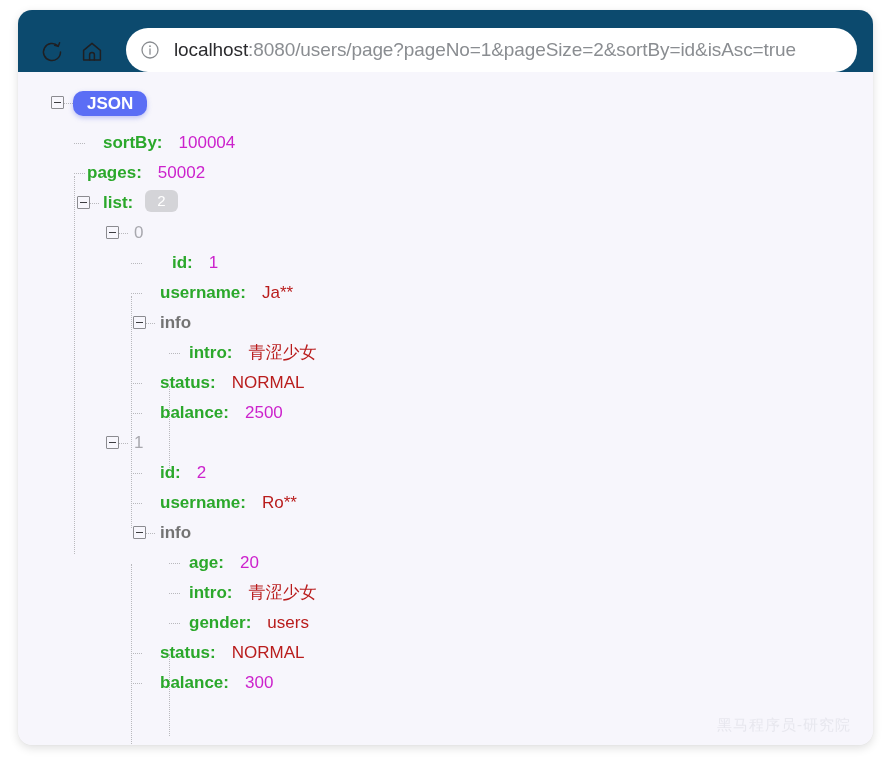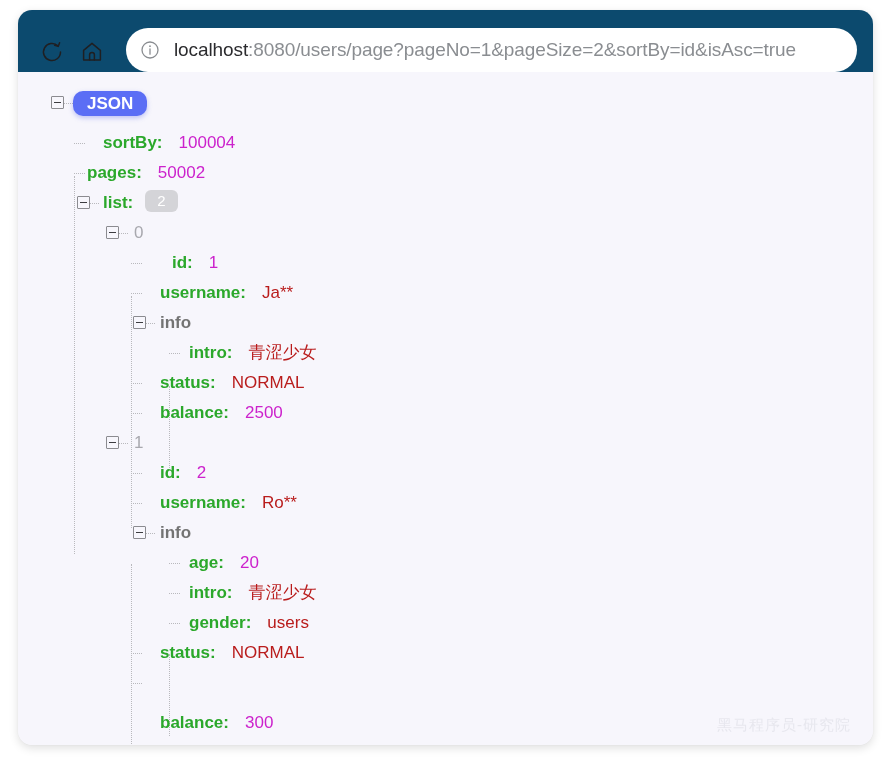--- a/index.html
+++ b/index.html
@@ -311,18 +311,18 @@
       <span class="cell" style="left:171px;"><span class="k">gender</span><span class="colon">:</span><span style="display:inline-block;width:16px;"></span><span class="v-str">users</span></span>
     </div>
 
     <div class="row">
       <div class="hstub" style="left:113px; top:15px;"></div>
       <span class="cell" style="left:142px;"><span class="k">status</span><span class="colon">:</span><span style="display:inline-block;width:16px;"></span><span class="v-str">NORMAL</span></span>
     </div>
 
     <div class="row">
       <div class="hstub" style="left:113px; top:15px;"></div>
-      <span class="cell" style="left:142px;margin-top:40px;"><span class="k">balance</span><span class="colon">:</span><span style="display:inline-block;width:16px;"></span><span class="v-num">300</span></span>
+      <span class="cell" style="left:142px;"><span class="k">balance</span><span class="colon">:</span><span style="display:inline-block;width:16px;"></span><span class="v-num">300</span></span>
     </div>
 
     <div id="watermark">黑马程序员-研究院</div>
   </div>
 </div>
 
 </body></html>

